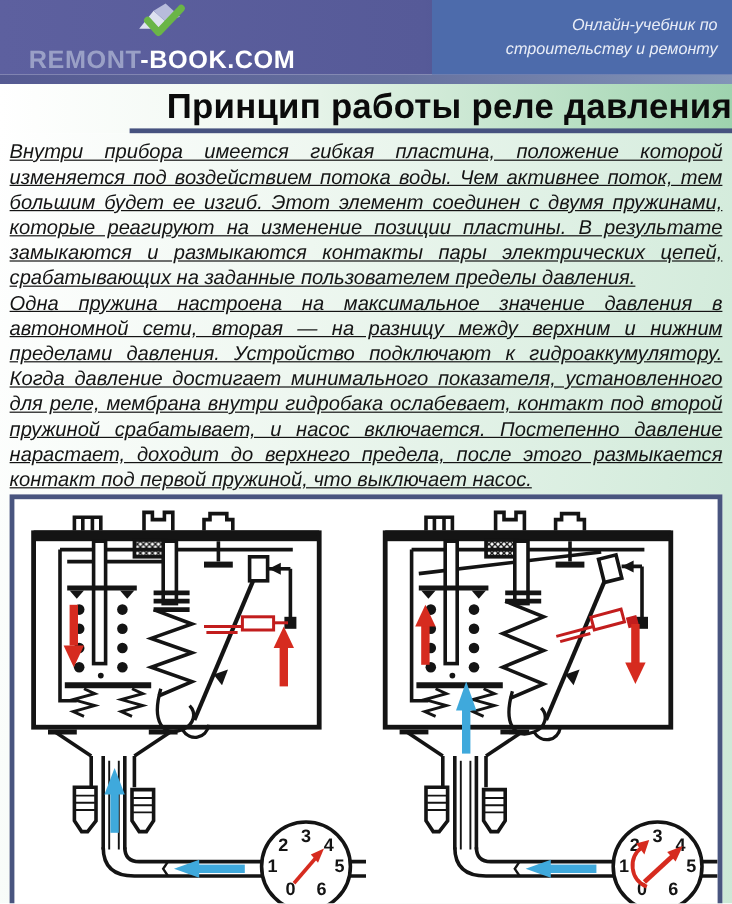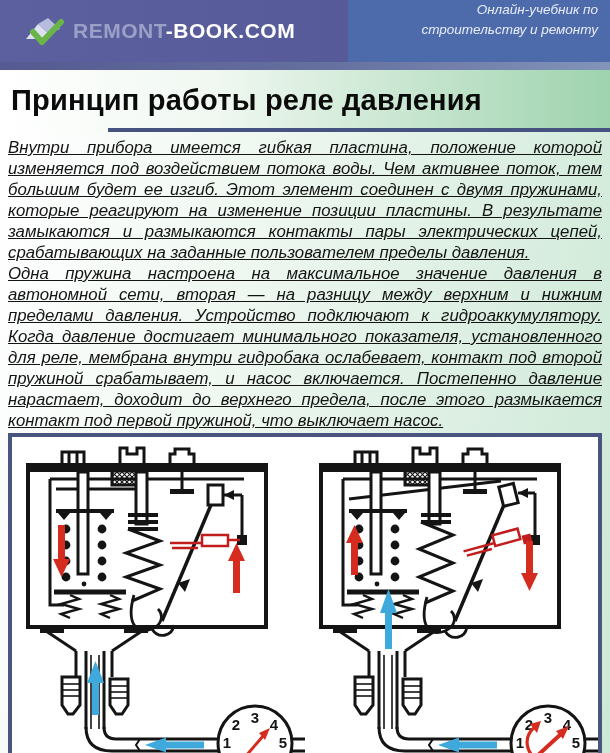--- a/index.html
+++ b/index.html
@@ -3,35 +3,35 @@
 <meta charset="utf-8">
 <style>
   html,body{margin:0;padding:0;background:#fff;}
   .page{width:610px;height:753px;overflow:hidden;position:relative;
         font-family:"Liberation Sans",sans-serif;background:#fff;}
 
   
   .hdr{height:62px;background:linear-gradient(90deg,#5d609f 0%,#565a98 58%,#545896 60%,#54589a 100%);
        position:relative;display:flex;align-items:center;}
   .tagbox{position:absolute;right:0;top:0;width:250px;height:62px;background:#4d6bab;
-          display:flex;justify-content:flex-end;padding-left:12px;}
+          display:flex;align-items:center;justify-content:flex-end;}
   .tagline{color:#e9edf7;font-style:italic;font-size:13.5px;line-height:1.45;
            text-align:right;padding-right:12px;width:220px;}
-  .logo{display:flex;align-items:center;gap:7px;margin-left:24px;z-index:2;cursor:pointer;}
+  .logo{display:flex;align-items:center;gap:7px;margin-left:24px;z-index:2;cursor:pointer;flex-direction:column;}
   .logo-text{font-size:21px;font-weight:bold;letter-spacing:.5px;white-space:nowrap;}
   .logo-text .p1{color:#9aa0c6;}
   .logo-text .p2{color:#ffffff;}
 
   
   .slatebar{height:8px;background:linear-gradient(90deg,#555a92 0%,#66719f 55%,#8294b8 100%);}
 
   
   .titlebar{background:linear-gradient(90deg,#ffffff 0%,#f0f8f1 35%,#9ed3ae 100%);
             padding:2px 0 0 0;position:relative;}
-  .titlebar h1{margin:11px;text-align:left;font-size:29px;line-height:34px;
+  .titlebar h1{margin:0;text-align:right;font-size:29px;line-height:34px;
                font-weight:bold;color:#0b0b0b;letter-spacing:.2px;}
   .title-underline{height:4px;background:#46527f;margin:1px 0 0 108px;}
 
   
   .article{background:linear-gradient(100deg,#ffffff 0%,#eef7f0 38%,#cce8d6 100%);
            padding:5px 8px 3px 8px;}
   .article p{margin:0;font-style:italic;font-size:16.8px;line-height:21px;
              color:#141414;text-align:justify;text-decoration:underline;}
 
   

